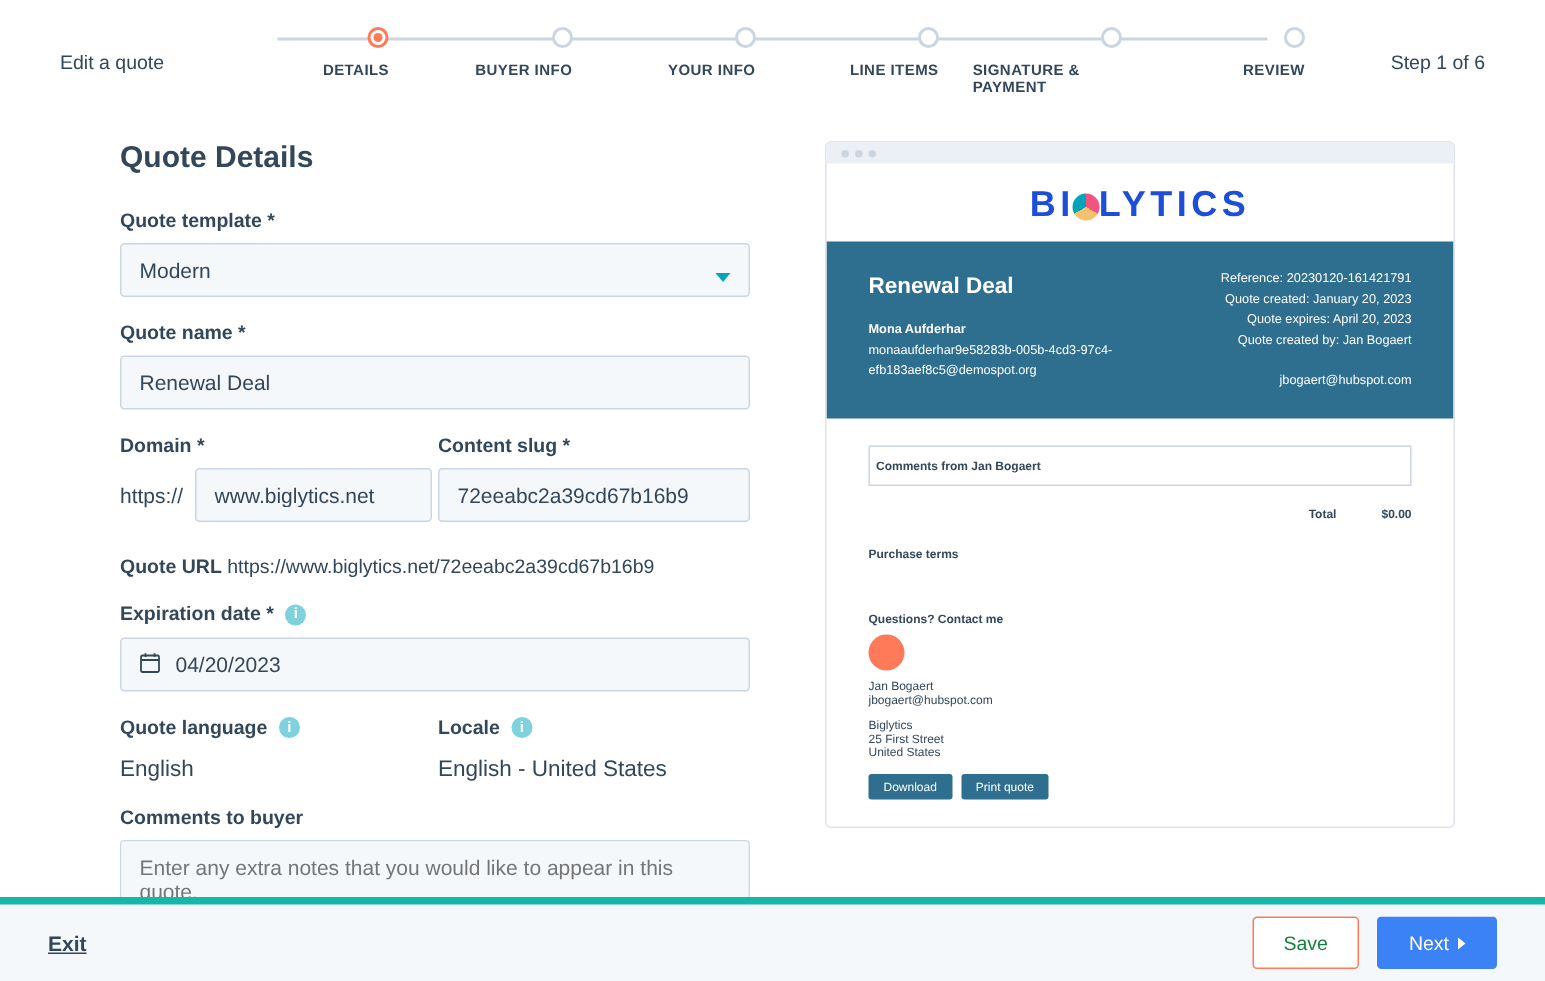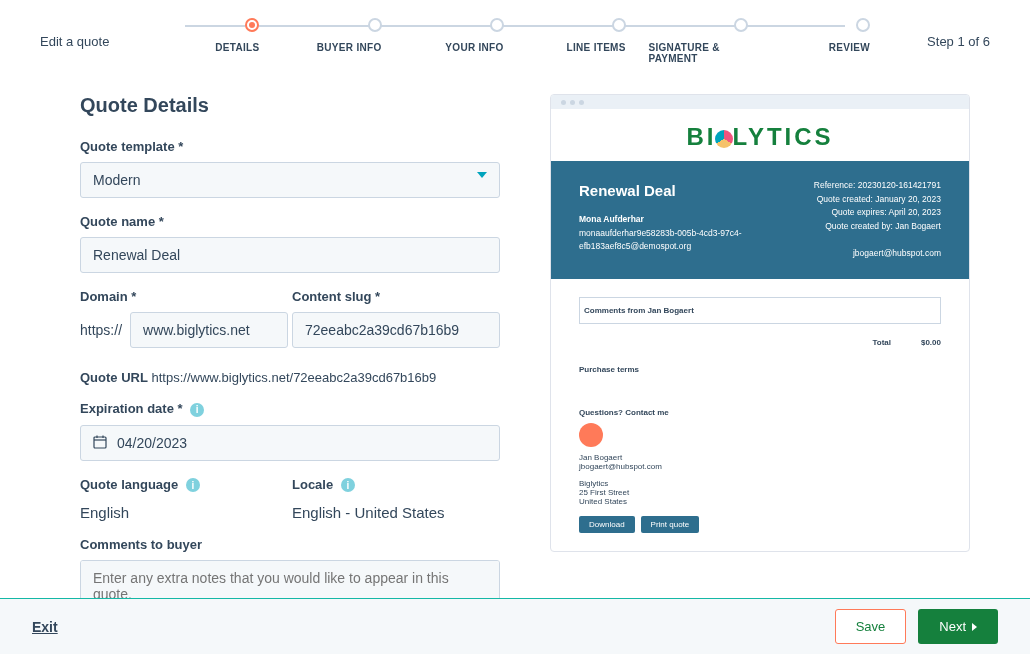--- a/index.html
+++ b/index.html
@@ -17,54 +17,54 @@
 .main { display: flex; padding: 20px 60px 0 80px; gap: 50px; }
 .form-col { width: 420px; }
 .preview-col { flex: 1; }
 h2 { font-size: 20px; font-weight: 600; color: #33475b; margin-bottom: 22px; }
 .field { margin-bottom: 16px; }
 .field-row { display: flex; gap: 4px; }
 .field-row .field { flex: 1; }
 label { display: block; font-size: 13px; font-weight: 600; color: #33475b; margin-bottom: 8px; }
 .info-icon { display: inline-flex; width: 14px; height: 14px; border-radius: 50%; background: #7fd1de; color: #fff; font-size: 10px; font-weight: 700; align-items: center; justify-content: center; margin-left: 4px; vertical-align: middle; }
 .select, .text-input, .date-input, textarea { width: 100%; border: 1px solid #cbd6e2; background: #f5f8fa; border-radius: 3px; padding: 9px 12px; font-size: 14px; color: #33475b; font-family: inherit; }
-.select { display: flex; justify-content: space-between; align-items: flex-start; cursor: pointer; }
+.select { display: flex; justify-content: space-between; align-items: flex-end; cursor: pointer; }
 .caret-down { width: 0; height: 0; border-left: 5px solid transparent; border-right: 5px solid transparent; border-top: 6px solid #00a4bd; }
 .domain-row { display: flex; align-items: center; gap: 8px; }
 .domain-prefix { font-size: 14px; color: #33475b; }
 .domain-row .text-input { flex: 1; }
 .quote-url-row { font-size: 13px; margin-top: 6px; }
 .quote-url-row b { font-weight: 700; }
 .date-input { display: flex; align-items: flex-start; gap: 10px; }
 .calendar-icon { width: 14px; height: 14px; }
 .static-value { font-size: 15px; color: #33475b; padding-top: 4px; }
 textarea { height: 42px; resize: none; color: #99acc2; }
 .preview-card { border: 1px solid #dfe3eb; border-radius: 4px; overflow: hidden; background: #fff; }
 .preview-top-dots { background: #eaf0f6; height: 14px; padding-left: 10px; display: flex; align-items: center; gap: 4px; }
 .dot { width: 5px; height: 5px; border-radius: 50%; background: #cbd6e2; }
 .preview-logo { text-align: center; padding: 14px 0 10px; }
-.logo-text { font-size: 24px; font-weight: 800; letter-spacing: 3px; color: #15803d; }
+.logo-text { font-size: 24px; font-weight: 800; letter-spacing: 3px; color: #1d4ed8; }
 .logo-text .accent { display: inline-block; width: 18px; height: 18px; border-radius: 50%; background: conic-gradient(#f2547d 0 120deg, #f5c26b 120deg 240deg, #00a4bd 240deg 360deg); vertical-align: middle; margin: 0 -1px; }
 .preview-header { background: #2e6e8e; color: #fff; padding: 18px 28px 18px 28px; display: flex; justify-content: space-between; font-size: 8.5px; line-height: 1.6; }
 .preview-header h3 { font-size: 15px; font-weight: 600; margin-bottom: 10px; }
 .preview-header .right { text-align: right; }
 .preview-header b { font-weight: 600; }
 .preview-body { padding: 18px 28px; font-size: 8px; color: #33475b; }
 .comments-box { border: 1px solid #cbd6e2; padding: 8px 4px; margin-bottom: 14px; font-size: 8px; }
 .total-row { display: flex; justify-content: flex-end; gap: 30px; font-weight: 600; margin-bottom: 18px; }
 .section-label { font-weight: 600; margin-bottom: 6px; display: block; }
 .avatar { width: 24px; height: 24px; border-radius: 50%; background: #ff7a59; display: inline-block; }
 .mini-buttons { display: flex; gap: 6px; margin-top: 10px; }
 .mini-btn { background: #2e6e8e; color: #fff; font-size: 8px; padding: 4px 10px; border-radius: 2px; }
-.footer-bar { position: absolute; bottom: 0; left: 0; right: 0; height: 56px; background: #f5f8fa; border-top: 1px solid #14b8a6; display: flex; align-items: center; justify-content: space-between; padding: 0 32px; }
+.footer-bar { position: absolute; bottom: 0; left: 0; right: 0; height: 56px; background: #f5f8fa; border-top: 5px solid #14b8a6; display: flex; align-items: center; justify-content: space-between; padding: 0 32px; }
 .exit-link { font-size: 14px; font-weight: 600; color: #33475b; text-decoration: underline; cursor: pointer; }
 .footer-buttons { display: flex; gap: 12px; }
 .btn { padding: 9px 20px; border-radius: 3px; font-size: 13px; font-weight: 500; cursor: pointer; border: 1px solid transparent; }
 .btn-secondary { background: #fff; border-color: #ff7a59; color: #15803d; margin-left: 28px; }
-.btn-primary { background: #15803d; color: #fff; display: flex; align-items: center; gap: 6px; }
+.btn-primary { background: #3b82f6; color: #fff; display: flex; align-items: center; gap: 6px; }
 .chevron-right { width: 0; height: 0; border-top: 4px solid transparent; border-bottom: 4px solid transparent; border-left: 5px solid #fff; }
 </style>
 </head>
 <body>
 
 <div class="header-bar">
   <div class="header-left">Edit a quote</div>
   <div class="stepper">
     <div class="step active">
         <div class="step-circle"></div>

